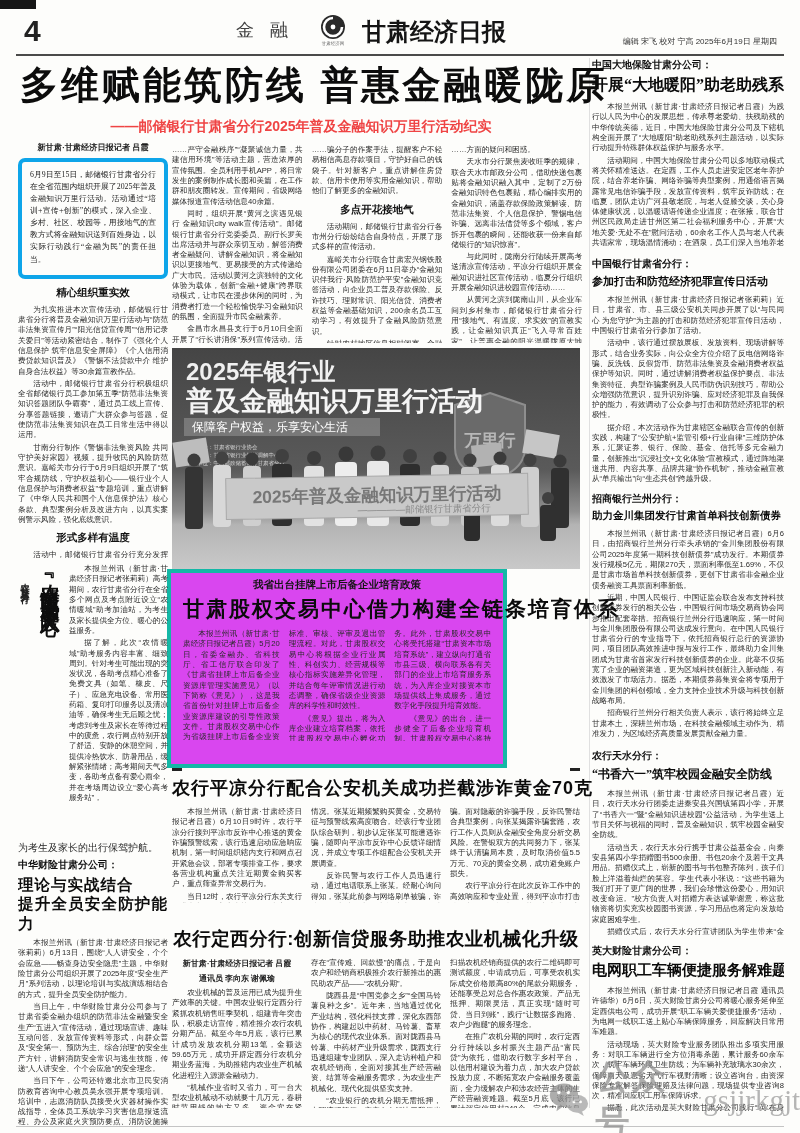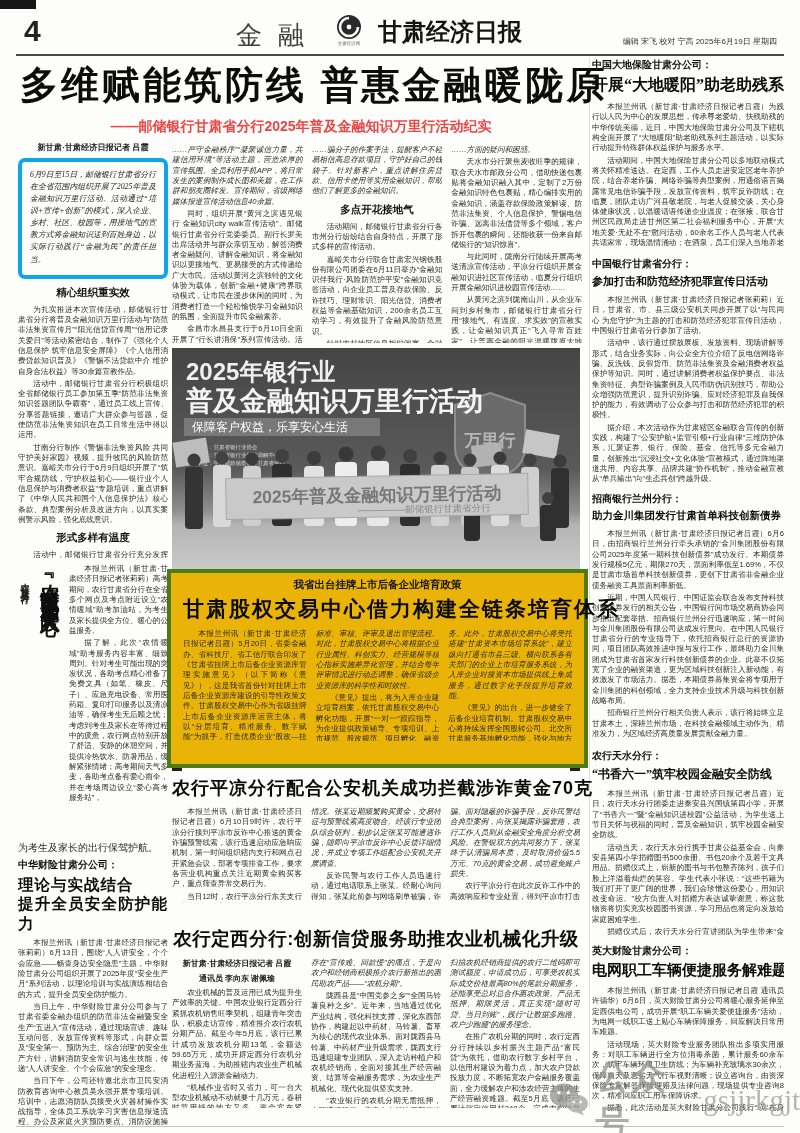--- a/index.html
+++ b/index.html
@@ -1,29 +1,29 @@
 <!DOCTYPE html>
 <html><head>
 <meta charset="utf-8">
 <style>
   html,body{margin:0;padding:0;background:#e8e8e8;}
   .page{position:relative;width:800px;height:1133px;margin:0 auto;background:#fdfdfb;
         font-family:"Liberation Sans","DejaVu Sans",sans-serif;color:#1c1c1c;overflow:hidden;}
   .abs{position:absolute;}
   p{margin:0 0 2px 0;text-indent:2em;text-align:justify;}
-  p.ni{text-indent:0;font-style:italic;}
+  p.ni{text-indent:0;}
   .s{font-size:7.6px;line-height:1.36;color:#2a2a2a;}
   .colflex{display:flex;gap:9px;}
   .col{flex:1 1 0;overflow:hidden;}
   .clip{overflow:hidden;}
   
   .notch{left:0;top:0;width:36px;height:9px;background:#161616;}
   .pagenum{left:24px;top:14px;font-size:30px;font-weight:700;color:#222;}
   .hcenter{left:236px;top:14px;display:flex;align-items:flex-start;gap:14px;}
-  .section-title{font-size:26px;letter-spacing:16px;color:#3f3f3f;font-weight:500;margin-top:4px;}
+  .section-title{font-size:18px;letter-spacing:16px;color:#3f3f3f;font-weight:500;margin-top:4px;}
   .logo-wrap{display:flex;flex-direction:column;align-items:center;width:30px;}
   .logo-sub{font-size:4.5px;color:#666;margin-top:1px;white-space:nowrap;}
   .masthead{font-family:"Liberation Serif","DejaVu Serif",serif;font-size:24px;font-weight:900;color:#141414;margin-top:2px;white-space:nowrap;}
   .meta{right:23px;top:36px;font-size:8px;color:#333;white-space:nowrap;}
   .hrule{left:16px;top:54px;width:768px;height:2px;background:#4a4a4a;}
   .botrule{left:16px;top:1126px;width:768px;height:1px;background:#c4c4c4;}
   .vgutter{left:589px;top:58px;width:1px;height:1050px;background:#e0e0e0;}
   
   .leadhead{left:20px;top:60px;width:562px;text-align:center;}
   .leadhead h1{margin:0;font-size:38px;font-weight:900;letter-spacing:3px;color:#0c0c0c;white-space:nowrap;}
@@ -42,22 +42,22 @@
   .vtail{left:18px;top:841px;width:150px;font-size:10px;color:#2a2a2a;}
   
   .zh{left:18px;top:858px;width:150px;height:270px;}
   .kicker{font-size:10px;font-weight:700;color:#111;margin-bottom:3px;}
   .zh-h{font-size:15.5px;font-weight:900;letter-spacing:1px;line-height:1.25;color:#0d0d0d;margin-bottom:5px;text-align:justify;}
   
   .midcols{left:172px;top:145px;width:410px;height:198px;}
   
   .photo{left:172px;top:348px;width:408px;height:221px;background:#555;}
   
-  .redbox{left:167px;top:569px;width:421px;height:199px;border:4px solid #4d7c0f;box-sizing:border-box;
-          padding:5px 12px 4px;background:#eab308;}
+  .redbox{left:167px;top:569px;width:340px;height:199px;border:4px solid #14b8a6;box-sizing:border-box;
+          padding:5px 12px 4px;background:#d946ef;}
   .rb-kicker{text-align:center;font-size:10.5px;font-weight:700;color:#151515;}
   .rb-head{text-align:center;font-size:21px;font-weight:900;letter-spacing:2px;color:#0b0b0b;margin:3px 0 6px;white-space:nowrap;}
   .rb-cols{height:112px;}
   
   .pl{left:172px;top:772px;width:408px;}
   .pl-head{text-align:center;font-size:18px;font-weight:900;letter-spacing:1px;white-space:nowrap;color:#0b0b0b;margin:4px 0 7px;}
   .pl-cols{height:96px;}
   .tick{width:10px;height:3px;background:#222;}
   
   .dx{left:172px;top:924px;width:408px;}

